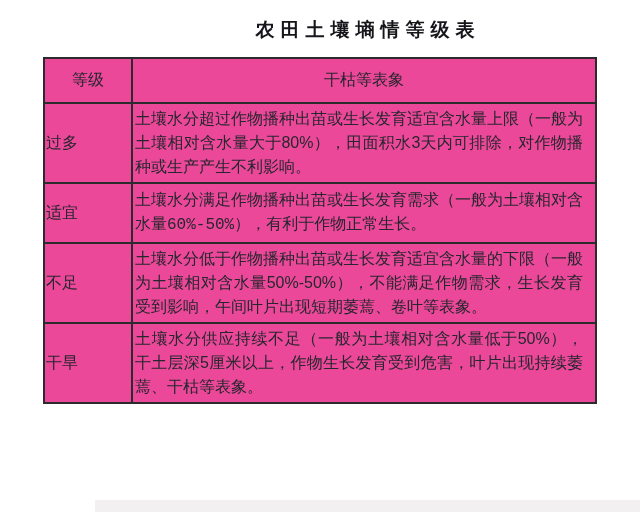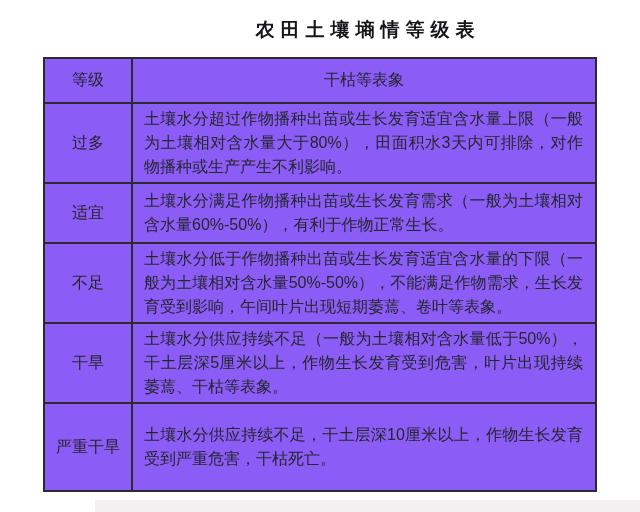--- a/index.html
+++ b/index.html
@@ -33,49 +33,49 @@
     color: #15151a;
     font-family: Liberation Mono, monospace;
   }
   table.grade-table {
     position: absolute;
     left: 43px;
     top: 57px;
     width: 554px;
     border-collapse: collapse;
     table-layout: fixed;
-    background: #8b5cf6;
+    background: #ec4899;
   }
   .grade-table th,
   .grade-table td {
     border: 2px solid #2b2b2e;
     color: #26262e;
     vertical-align: middle;
     box-sizing: border-box;
   }
   .grade-table th {
     font-size: 16px;
     font-weight: normal;
     text-align: center;
   }
   .grade-table col.c-grade { width: 88px; }
   .grade-table thead tr { height: 45px; }
   .grade-table tbody tr:nth-child(1) { height: 78px; }
-  .grade-table tbody tr:nth-child(2) { height: 60px; }
+  .grade-table tbody tr:nth-child(2) { height: 60px; font-family: Liberation Mono, monospace; }
   .grade-table tbody tr:nth-child(3) { height: 77px; }
   .grade-table tbody tr:nth-child(4) { height: 78px; }
   .grade-table tbody tr:nth-child(5) { height: 88px; }
   td.grade {
-    text-align: center;
+    text-align: left;
     font-size: 16px;
   }
   td.principle {
     font-size: 16px;
     line-height: 24px;
-    padding: 3px 12px 3px 11px;
+    padding: 3px 12px 3px 2px;
     text-align: justify;
     text-justify: inter-ideograph;
     word-break: break-all;
   }
   .bottom-smudge {
     position: absolute;
     left: 95px;
     right: 0;
     bottom: 0;
     height: 12px;
@@ -110,22 +110,18 @@
         <td class="principle">土壤水分满足作物播种出苗或生长发育需求（一般为土壤相对含水量60%-50%），有利于作物正常生长。</td>
       </tr>
       <tr>
         <td class="grade">不足</td>
         <td class="principle">土壤水分低于作物播种出苗或生长发育适宜含水量的下限（一般为土壤相对含水量50%-50%），不能满足作物需求，生长发育受到影响，午间叶片出现短期萎蔫、卷叶等表象。</td>
       </tr>
       <tr>
         <td class="grade">干旱</td>
         <td class="principle">土壤水分供应持续不足（一般为土壤相对含水量低于50%），干土层深5厘米以上，作物生长发育受到危害，叶片出现持续萎蔫、干枯等表象。</td>
       </tr>
-      <tr>
-        <td class="grade">严重干旱</td>
-        <td class="principle">土壤水分供应持续不足，干土层深10厘米以上，作物生长发育受到严重危害，干枯死亡。</td>
-      </tr>
     </tbody>
   </table>
 
   <div class="bottom-smudge"></div>
 
 </div>
 
 </body></html>

